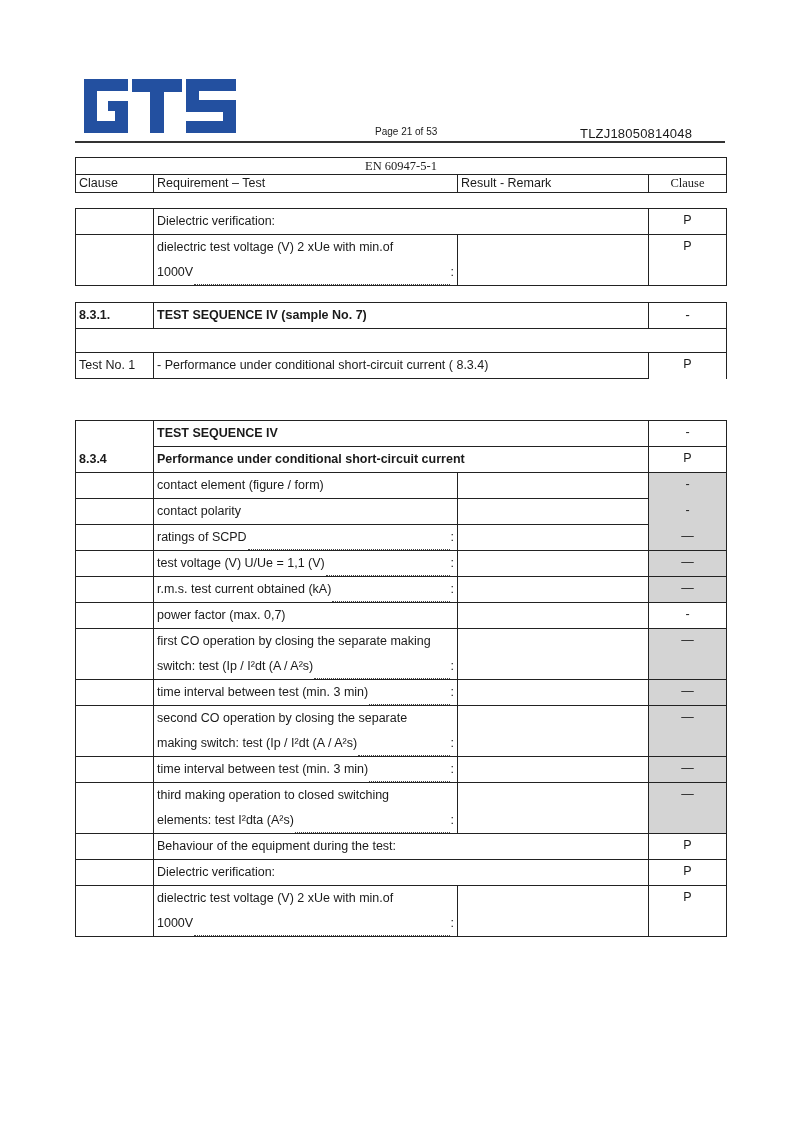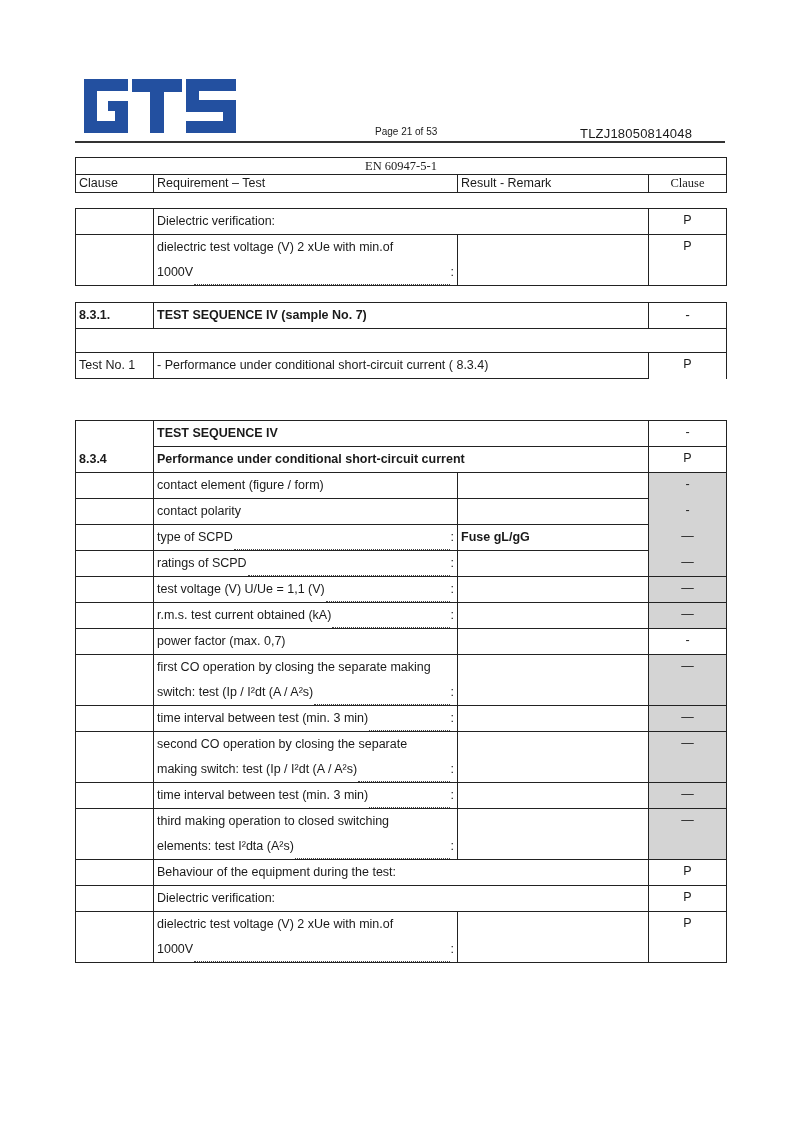--- a/index.html
+++ b/index.html
@@ -133,28 +133,20 @@
     <td class="v gray not">-</td>
       </tr>
 
   <tr style="height:25px;">
         <td></td>
     <td>contact polarity</td>
     <td></td>
     <td class="v gray nob not">-</td>
       </tr>
 
-  <tr style="height:25px;">
-        <td></td>
-    <td>
-          <div class="lead"><span>type of SCPD</span><span class="dots"></span>:</div>
-        </td>
-    <td class="bold">Fuse gL/gG</td>
-    <td class="v gray nob not">—</td>
-      </tr>
 
   <tr style="height:25px;">
         <td></td>
     <td>
           <div class="lead"><span>ratings of SCPD</span><span class="dots"></span>:</div>
         </td>
     <td></td>
     <td class="v gray nob">—</td>
       </tr>
 

